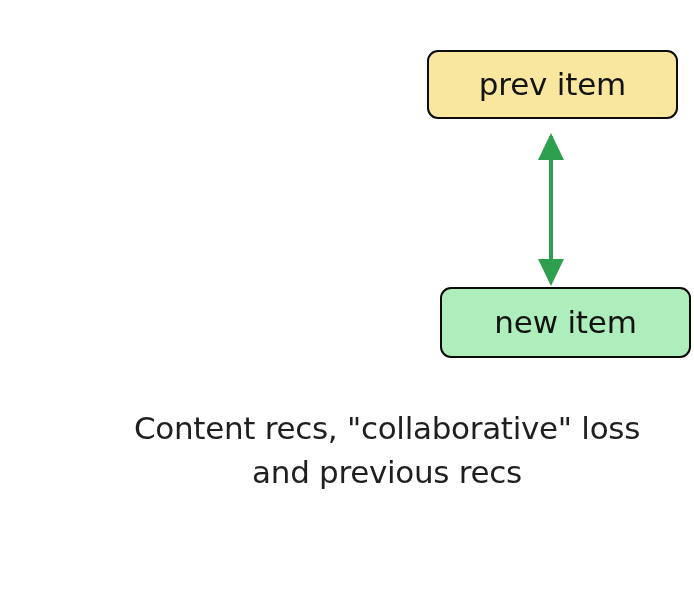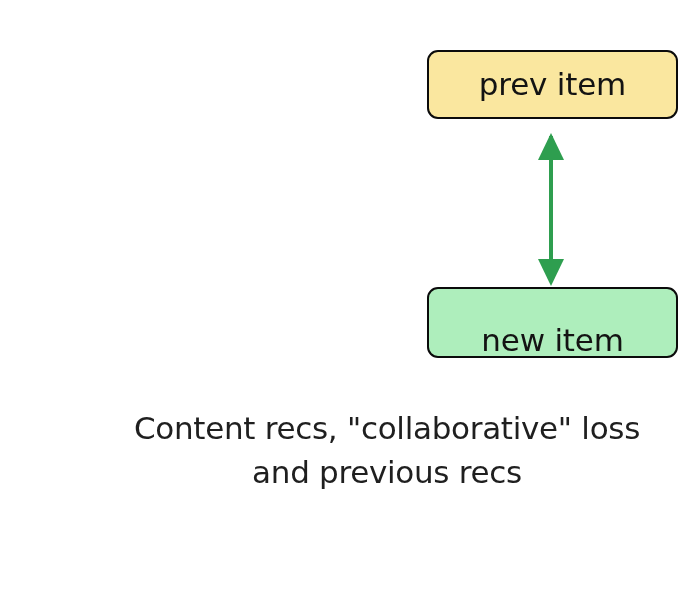--- a/index.html
+++ b/index.html
@@ -49,26 +49,25 @@
 
   #node-actor {
     left: 36px;
     top: 161px;
     width: 257px;
     height: 90px;
     background: #ffffff;
   }
 
   #node-new-item {
-    left: 387px;
+    left: 400px;
     top: 287px;
     width: 251px;
     height: 71px;
     background: #aeeebc;
-    align-items: flex-end;
   }
 
   .node-label {
     pointer-events: none;
   }
 
   
   #edge-prev-new {
     position: absolute;
     left: 470px;

